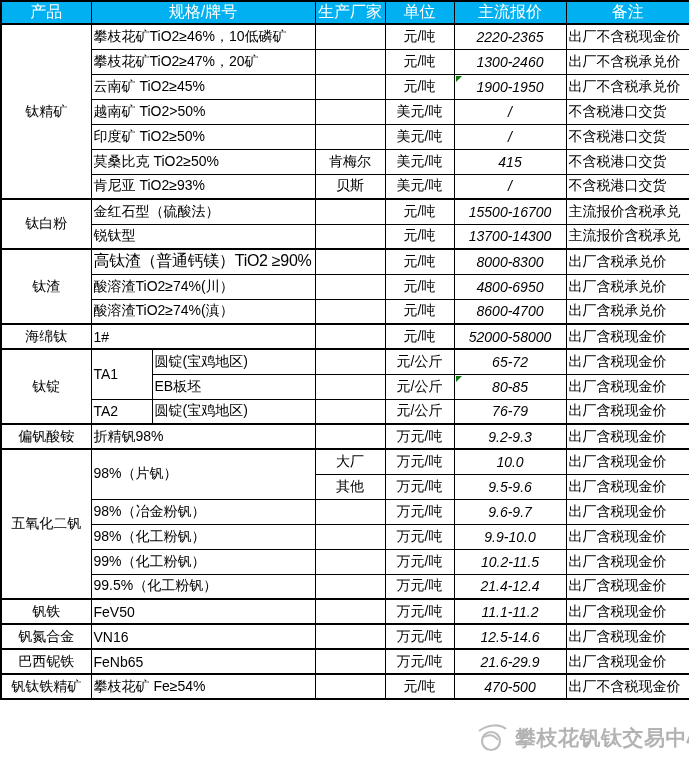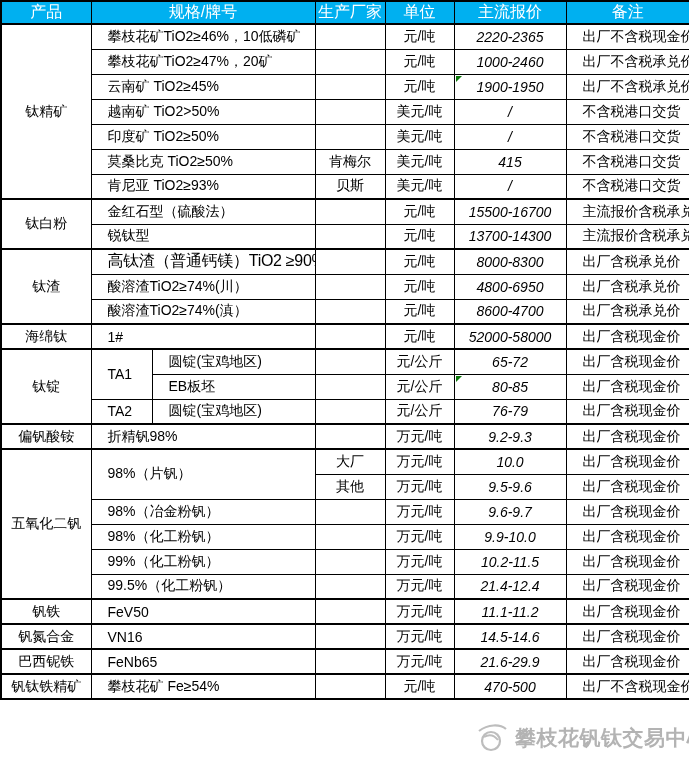--- a/index.html
+++ b/index.html
@@ -31,21 +31,21 @@
     color:#fff;
     font-weight:normal;
     font-size:16px;
     height:20px;
     text-align:center;
     border-bottom:2px solid #000;
   }
   tr.gs > td { border-top:2px solid #000; }
 
   td.c { text-align:center; }
-  td.l { text-align:left; padding-left:16px; }
+  td.l { text-align:left; padding-left:2px; }
   td.sm { font-size:16px; letter-spacing:-0.3px; }
   td.price { position:relative; text-align:center;font-style:italic; }
 
   .tri {
     position:absolute; left:1px; top:1px; width:0; height:0;
     border-top:6px solid #0b7a0b;
     border-right:6px solid transparent;
   }
 
   .wm {
@@ -94,21 +94,21 @@
       <td class="l" colspan="2">攀枝花矿TiO2≥46%，10低磷矿</td>
       <td class="c"></td>
       <td class="c">元/吨</td>
       <td class="price">2220-2365</td>
       <td class="l">出厂不含税现金价</td>
     </tr>
     <tr>
       <td class="l" colspan="2">攀枝花矿TiO2≥47%，20矿</td>
       <td class="c"></td>
       <td class="c">元/吨</td>
-      <td class="price">1000-2460</td>
+      <td class="price">1300-2460</td>
       <td class="l">出厂不含税承兑价</td>
     </tr>
     <tr>
       <td class="l" colspan="2">云南矿 TiO2≥45%</td>
       <td class="c"></td>
       <td class="c">元/吨</td>
       <td class="price"><div class="tri"></div><span>1900-1950</span></td>
       <td class="l">出厂不含税承兑价</td>
     </tr>
     <tr>
@@ -272,21 +272,21 @@
       <td class="c">万元/吨</td>
       <td class="price">11.1-11.2</td>
       <td class="l">出厂含税现金价</td>
     </tr>
 
     <tr class="gs">
       <td class="c">钒氮合金</td>
       <td class="l" colspan="2">VN16</td>
       <td class="c"></td>
       <td class="c">万元/吨</td>
-      <td class="price">14.5-14.6</td>
+      <td class="price">12.5-14.6</td>
       <td class="l">出厂含税现金价</td>
     </tr>
 
     <tr class="gs">
       <td class="c">巴西铌铁</td>
       <td class="l" colspan="2">FeNb65</td>
       <td class="c"></td>
       <td class="c">万元/吨</td>
       <td class="price">21.6-29.9</td>
       <td class="l">出厂含税现金价</td>

